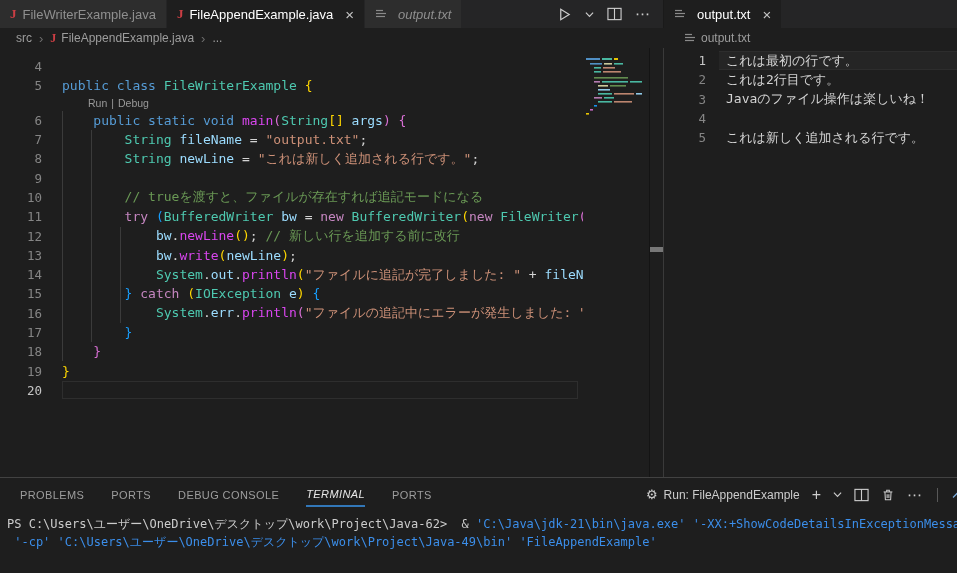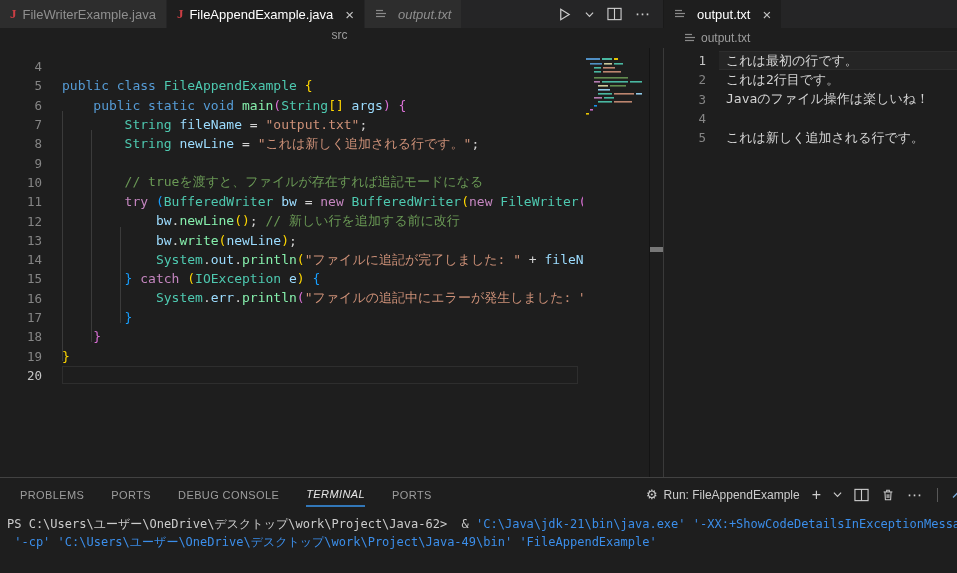--- a/index.html
+++ b/index.html
@@ -18,21 +18,21 @@
   .tab.active { background:#1e1e1e; color:#fff; }
   .tab.preview .tab-label { font-style:italic; }
   .tab .jicon { color:#cc3e44; font-weight:700; font-size:13px; font-family:"Liberation Serif",serif; }
   .tab .close { font-size:15px; line-height:1; color:#c5c5c5; margin-left:6px; }
   .tab-actions { position:absolute; right:12px; top:0; height:28px; display:flex; align-items:center; gap:13px; }
   .icon-btn { display:flex; align-items:center; color:#ccc; cursor:pointer; }
   .ellipsis-glyph { font-size:15px; color:#ccc; letter-spacing:1px; }
   
   .crumbs { position:absolute; top:28px; height:20px; display:flex; align-items:center;
             font-size:12px; color:#9d9d9d; background:#1e1e1e; }
-  .crumbs.leftgrp { left:0; width:663px; padding-left:16px;flex-direction:column; }
+  .crumbs.leftgrp { left:0; width:663px; padding-left:16px; }
   .crumbs.rightgrp { left:664px; width:293px; padding-left:20px; }
   .crumb-sep { margin:0 7px; color:#6e6e6e; font-size:13px; }
   .crumbs .jicon { color:#cc3e44; font-weight:700; font-size:12px; margin-right:5px; font-family:"Liberation Serif",serif; }
   .fileicon { margin-right:5px; display:inline-flex; }
   
   .editor { position:absolute; top:48px; height:429px; background:#1e1e1e; overflow:hidden; }
   .editor.leftgrp { left:0; width:663px; }
   .editor.rightgrp { left:664px; width:293px; }
   .rows { position:absolute; top:9px; left:0; width:100%; }
   .line { position:relative; display:flex; height:19.3px; align-items:center; }
@@ -40,21 +40,21 @@
   .line.cur .ln { color:#c6c6c6; }
   .line .ct { padding-left:20px; white-space:pre; font:13px "DejaVu Sans Mono", monospace; color:#d4d4d4; }
   .editor.leftgrp .line .ct { max-width:541px; overflow:hidden; }
   .lens { height:15px; padding-left:88px; font-size:10.5px; color:#999; display:flex; align-items:center; gap:4px; }
   .lens span { cursor:pointer; }
   .curbox { position:absolute; left:62px; width:516px; top:0; height:18px; border:1px solid #2e2e2e; }
   .curline-right { position:absolute; left:55px; right:0; top:0; height:19px;
                    background:rgba(255,255,255,.035); border-top:1px solid #2d2d2d; border-bottom:1px solid #2d2d2d; }
   .guide { position:absolute; width:1px; background:#3b3b3b; }
   
-  .t-kw{color:#569cd6} .t-ctl{color:#c586c0} .t-ty{color:#4ec9b0} .t-fn{color:#86efac}
+  .t-kw{color:#569cd6} .t-ctl{color:#c586c0} .t-ty{color:#4ec9b0} .t-fn{color:#d946ef}
   .t-var{color:#9cdcfe} .t-str{color:#ce9178} .t-cm{color:#6a9955} .t-pl{color:#d4d4d4}
   .t-b1{color:#ffd700} .t-b2{color:#da70d6} .t-b3{color:#179fff}
   
   .minimap { position:absolute; left:585px; top:9px; width:64px; height:86px; }
   .mm-border { position:absolute; left:649px; top:0; width:1px; height:429px; background:#141414; }
   .scroll-thumb { position:absolute; left:650px; top:199px; width:13px; height:5px; background:#777; }
   .group-sash { position:absolute; left:663px; top:48px; width:1px; height:429px; background:#3a3a3a; cursor:ew-resize; }
   
   .panel { position:absolute; left:0; top:477px; width:957px; height:80px; background:#1e1e1e; border-top:1px solid #424242; }
   .panel-tabs { position:absolute; left:20px; top:3px; height:27px; display:flex; gap:27px; align-items:center; }
@@ -159,21 +159,26 @@
     <div class="guide" style="left:62px;  top:63px;  height:250px;"></div>
     <div class="guide" style="left:91px;  top:82px;  height:212px;"></div>
     <div class="guide" style="left:120px; top:179px; height:96px;"></div>
     <div class="rows" id="left-rows">
         <div class="line">
           <span class="ln">4</span>
           <span class="ct"></span>
         </div>
         <div class="line">
           <span class="ln">5</span>
-          <span class="ct"><span class="t-kw">public class </span><span class="t-ty">FileAppendExample</span><span class="t-pl"> </span><span class="t-b1">{</span></span>
+          <span class="ct"><span class="t-kw">public class </span><span class="t-ty">FileWriterExample</span><span class="t-pl"> </span><span class="t-b1">{</span></span>
+        </div>
+        <div class="lens">
+          <span>Run</span>
+          <span>|</span>
+          <span>Debug</span>
         </div>
         <div class="line">
           <span class="ln">6</span>
           <span class="ct"><span class="t-kw">    public static void </span><span class="t-fn">main</span><span class="t-b2">(</span><span class="t-ty">String</span><span class="t-b1">[]</span><span class="t-var"> args</span><span class="t-b2">)</span><span class="t-pl"> </span><span class="t-b2">{</span></span>
         </div>
         <div class="line">
           <span class="ln">7</span>
           <span class="ct"><span class="t-ty">        String</span><span class="t-var"> fileName</span><span class="t-pl"> = </span><span class="t-str">"output.txt"</span><span class="t-pl">;</span></span>
         </div>
         <div class="line">

